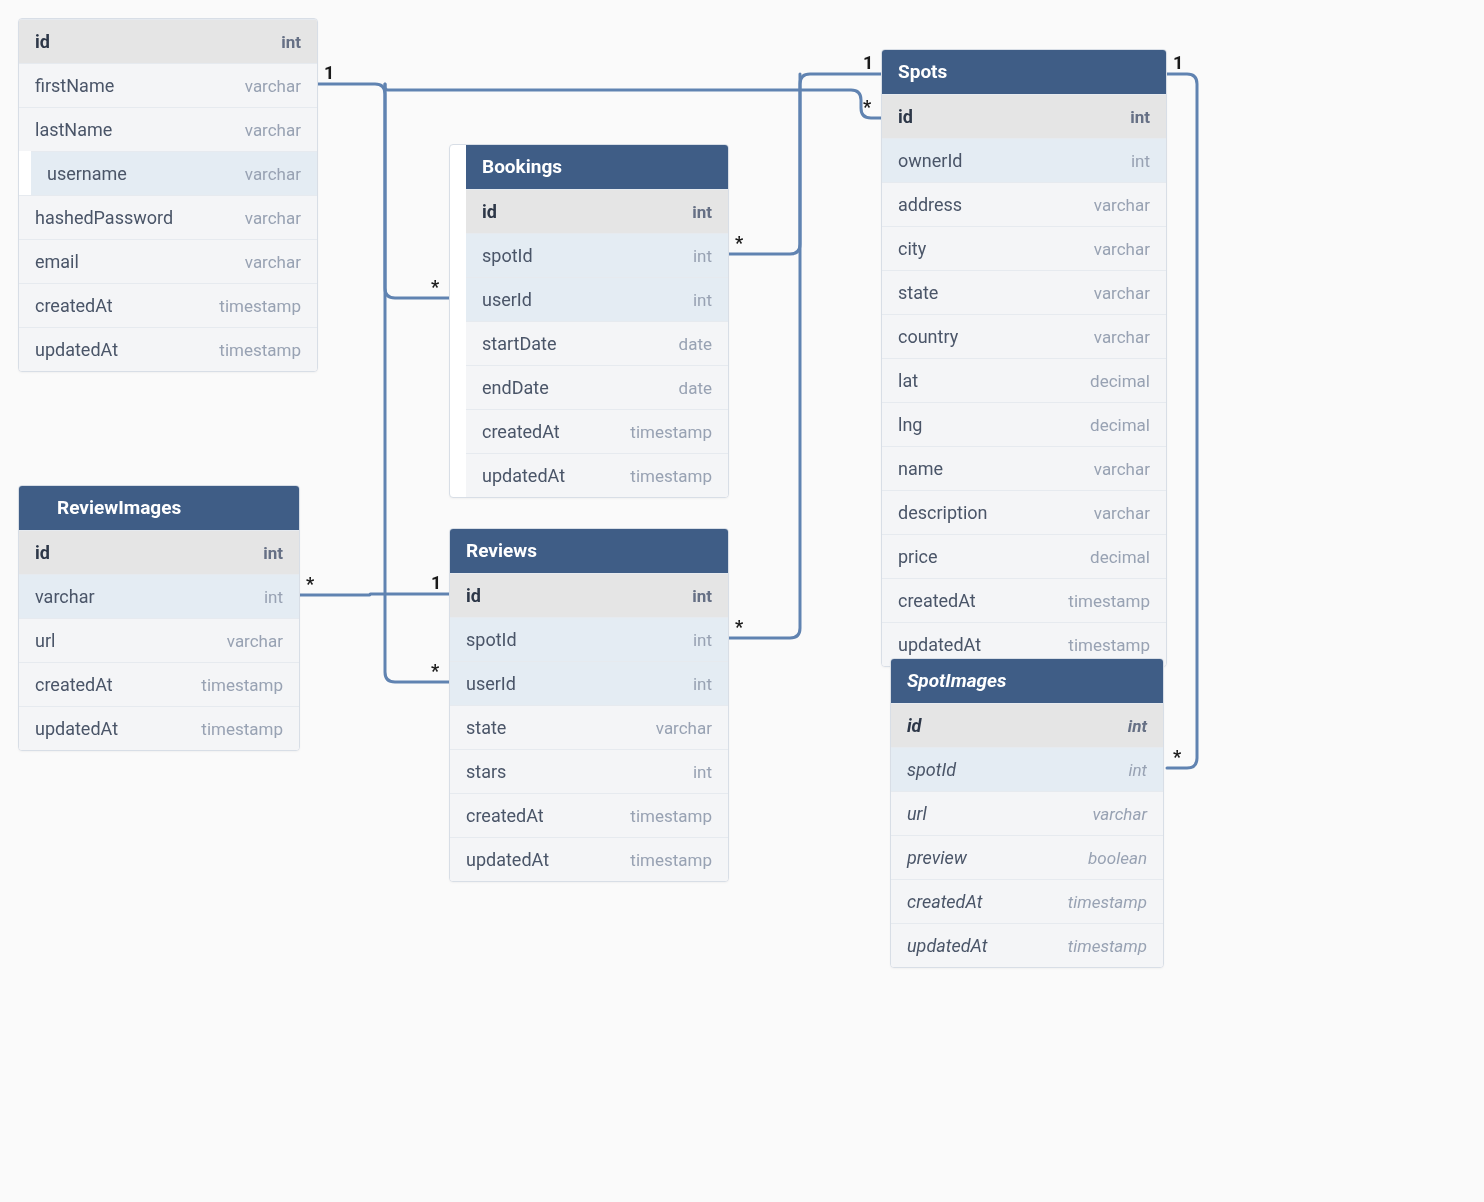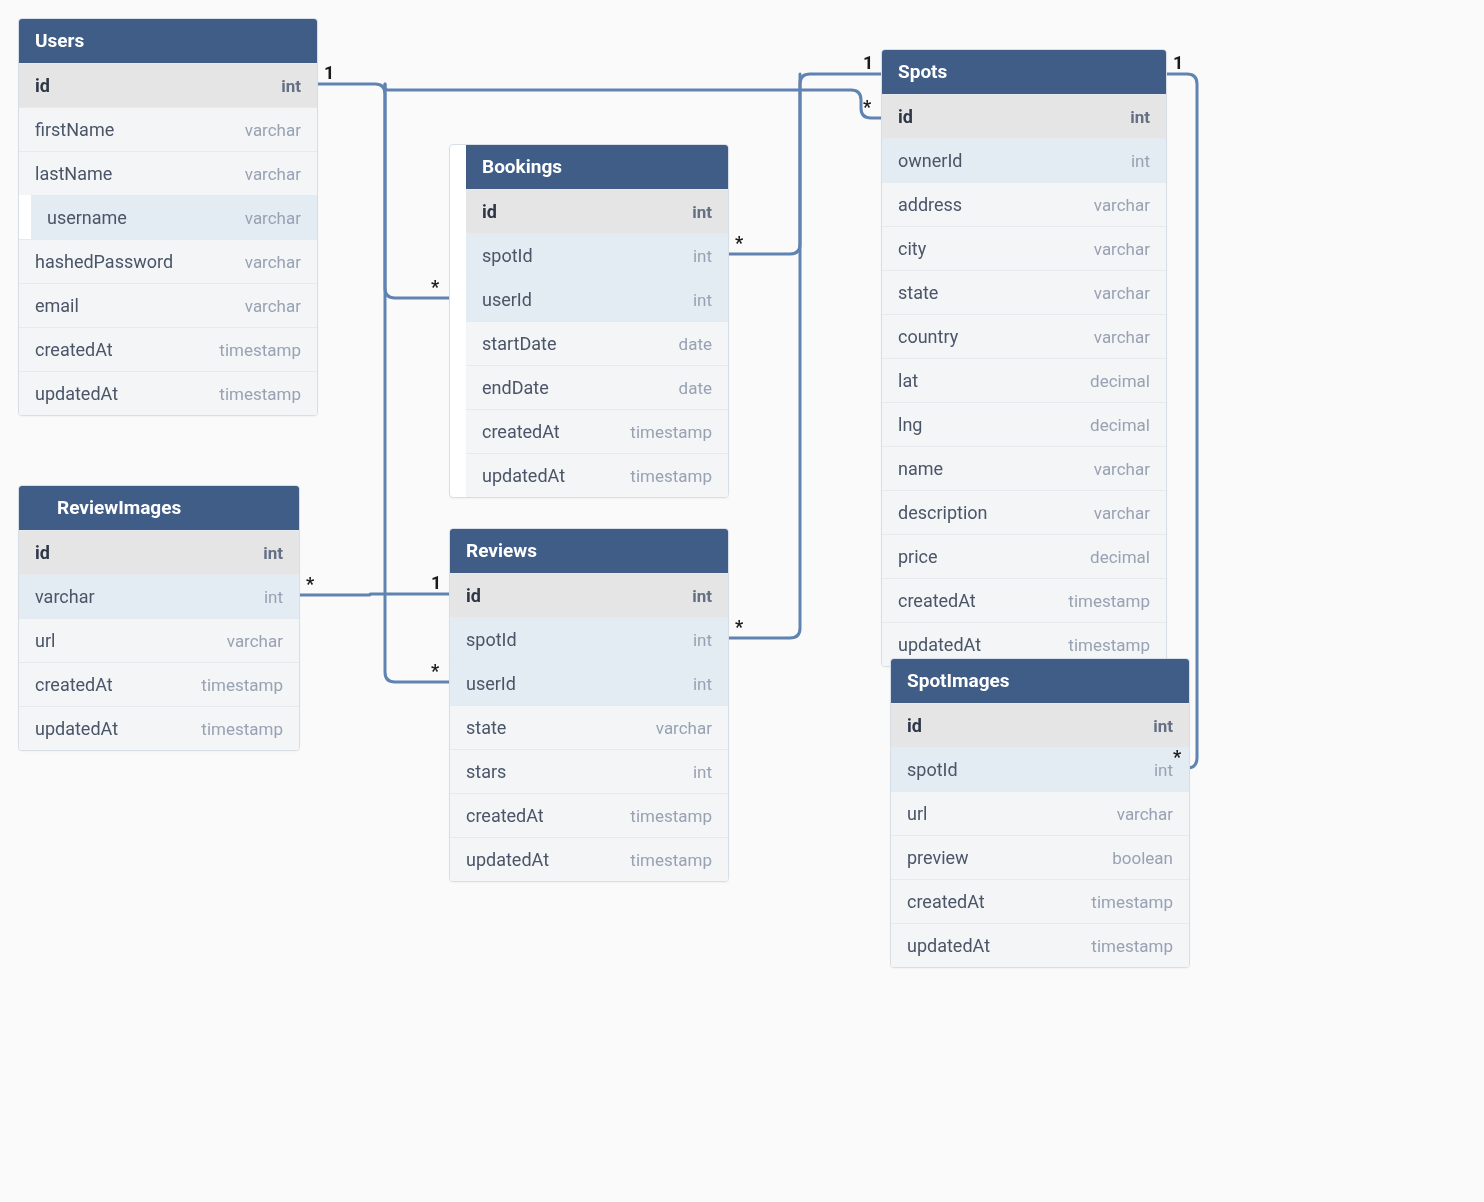--- a/index.html
+++ b/index.html
@@ -86,21 +86,20 @@
   <svg class="connectors" id="connectors">
       <path d="M 318 84 L 375 84 Q 385 84 385 94 L 385 288 Q 385 298 395 298 L 449 298" fill="none" stroke="#6083b1" stroke-width="3" stroke-linecap="round"></path>
       <path d="M 385 84 L 385 672 Q 385 682 395 682 L 449 682" fill="none" stroke="#6083b1" stroke-width="3" stroke-linecap="round"></path>
       <path d="M 385 84 L 385 87 Q 385 90 388 90 L 851 90 Q 861 90 861 100 L 861 108 Q 861 118 871 118 L 881 118" fill="none" stroke="#6083b1" stroke-width="3" stroke-linecap="round"></path>
       <path d="M 881 74 L 810 74 Q 800 74 800 84 L 800 244 Q 800 254 790 254 L 729 254" fill="none" stroke="#6083b1" stroke-width="3" stroke-linecap="round"></path>
       <path d="M 800 74 L 800 628 Q 800 638 790 638 L 729 638" fill="none" stroke="#6083b1" stroke-width="3" stroke-linecap="round"></path>
       <path d="M 1167 74 L 1187 74 Q 1197 74 1197 84 L 1197 758 Q 1197 768 1187 768 L 1167 768" fill="none" stroke="#6083b1" stroke-width="3" stroke-linecap="round"></path>
       <path d="M 449 594 L 370.5 594 Q 370 594 370 594.5 L 370 594.5 Q 370 595 369.5 595 L 300 595" fill="none" stroke="#6083b1" stroke-width="3" stroke-linecap="round"></path>
     </svg>
 <div class="table" style="left: 18px; top: 18px; width: 300px;">
-      <div class="table-header" style="height: 44px; line-height: 20px;">Users</div>
       <div class="field pk" style="height: 44px;">
         <span class="field-name">id</span>
         <span class="field-type">int</span>
       </div>
       <div class="field" style="height: 44px;">
         <span class="field-name">firstName</span>
         <span class="field-type">varchar</span>
       </div>
       <div class="field" style="height: 44px;">
         <span class="field-name">lastName</span>
@@ -260,21 +259,21 @@
       </div>
       <div class="field" style="height: 44px;">
         <span class="field-name">createdAt</span>
         <span class="field-type">timestamp</span>
       </div>
       <div class="field" style="height: 44px;">
         <span class="field-name">updatedAt</span>
         <span class="field-type">timestamp</span>
       </div>
     </div>
-    <div class="table" style="left: 890px; top: 658px; width: 300px;">
+    <div class="table" style="left: 890px; top: 658px; width: 274px; font-style: italic;">
       <div class="table-header" style="height: 44px; line-height: 20px;">SpotImages</div>
       <div class="field pk" style="height: 44px;">
         <span class="field-name">id</span>
         <span class="field-type">int</span>
       </div>
       <div class="field fk" style="height: 44px;">
         <span class="field-name">spotId</span>
         <span class="field-type">int</span>
       </div>
       <div class="field" style="height: 44px;">

